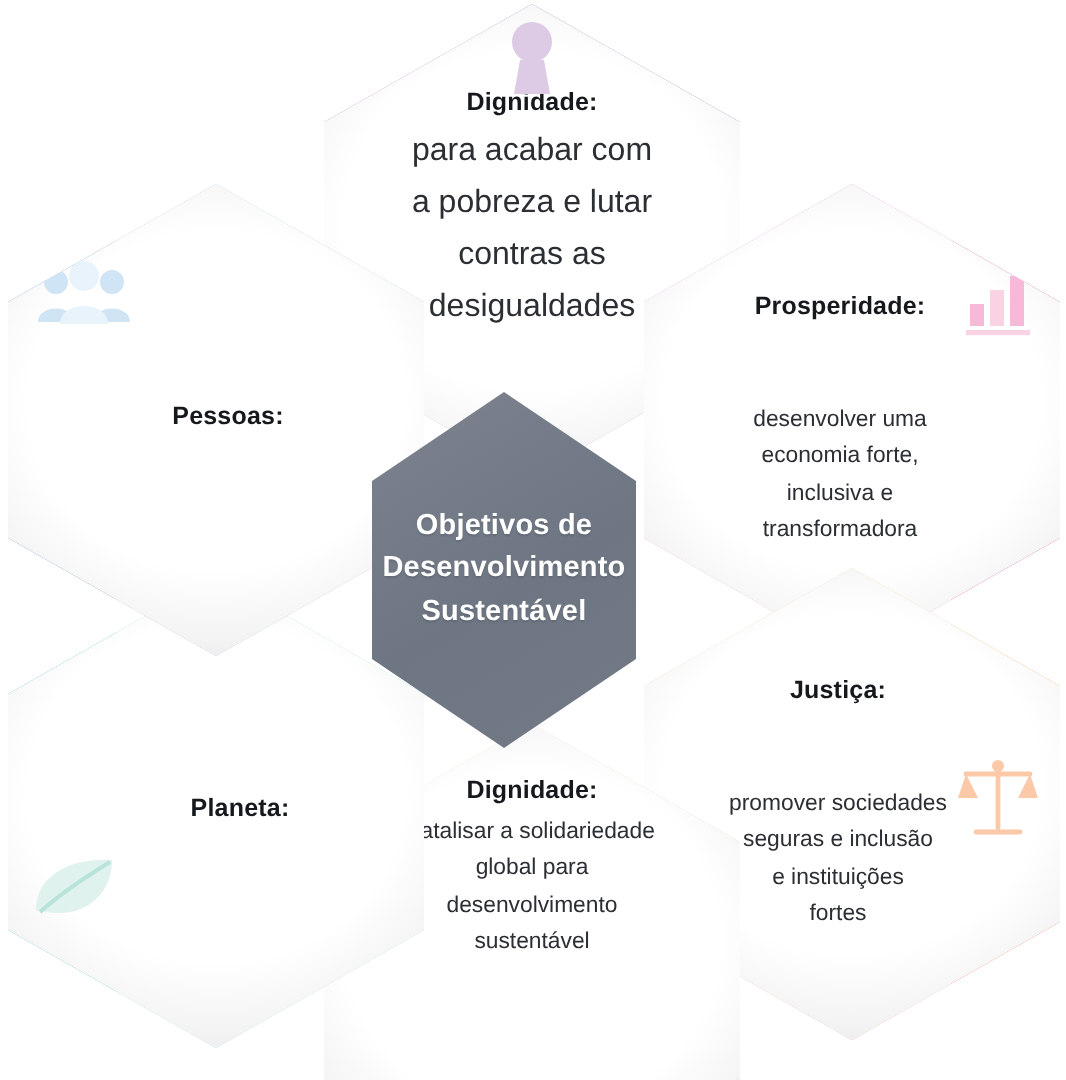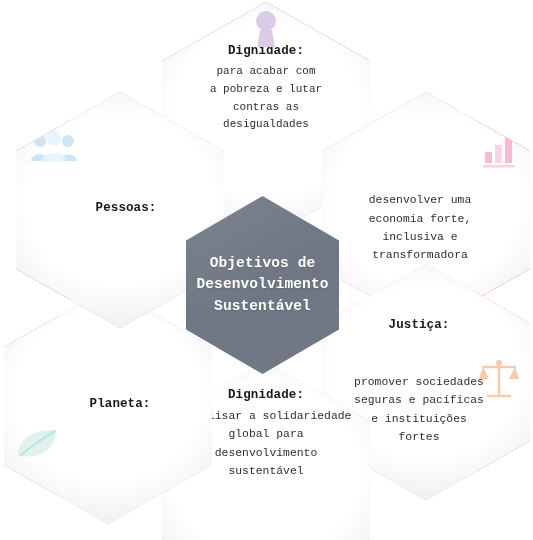--- a/index.html
+++ b/index.html
@@ -69,46 +69,46 @@
     z-index: 6;
   }
   .hex .title {
     font-weight: bold;
     font-size: 12.5px;
     color: #15181c;
     margin-bottom: 5px;
     letter-spacing: .1px;
   }
   .hex .body {
-    font-size: 11px;
+    font-size: 16px;
     line-height: 1.62;
     color: #2b2f34;
     white-space: pre-line;
   }
 
   .hex .icon {
     position: absolute;
     z-index: 7;
     pointer-events: none;
   }
 
   
   #hex-dignidade   { left: 162px; top:   2px; }
   #hex-prosperidade{ left: 322px; top:  92px; }
-  #hex-justica     { left: 322px; top: 264px; }
+  #hex-justica     { left: 322px; top: 284px; }
   #hex-parcerias   { left: 162px; top: 362px; }
   #hex-planeta     { left:   4px; top: 288px; }
-  #hex-pessoas     { left:   16px; top:  92px; }
+  #hex-pessoas     { left:   4px; top:  92px; }
 
   
   #hex-center {
     position: absolute;
     left: 186px;
     top: 196px;
-    width: 153px;
+    width: 132px;
     height: 178px;
     clip-path: polygon(50% 0%, 100% 25%, 100% 75%, 50% 100%, 0% 75%, 0% 25%);
     background: linear-gradient(150deg, #7d838f 0%, #6e7683 55%, #737a86 100%);
     display: flex;
     align-items: center;
     justify-content: center;
     z-index: 20;
   }
   #hex-center .ctext {
     color: #ffffff;
@@ -153,21 +153,21 @@
 
   #hex-prosperidade .body,
   #hex-justica .body { font-size: 11.4px; margin-top: 36px; }
   #hex-planeta .body { font-size: 11.2px; }
   #hex-pessoas .body { font-size: 11.4px; }
   #hex-parcerias .body { font-size: 11.4px; }
 </style>
 </head>
 <body>
 
-<div id="stage" style="background: rgb(255, 255, 255); font-family: Liberation Mono, monospace;">
+<div id="stage" style="background: rgb(255, 255, 255);">
 
   <div class="hex" id="hex-dignidade">
     <div class="band">
       <div class="fill" id="fill-dignidade" style="background: linear-gradient(90deg, rgb(182, 87, 180) 0%, rgb(91, 79, 176) 100%);"></div>
       <div class="cut"></div>
     </div>
     <div class="shade"></div>
     <div class="icon">
       <svg width="40" height="42" viewBox="0 0 40 42">
         <circle cx="20" cy="13" r="10" fill="#ddcbe6"></circle>
@@ -191,20 +191,21 @@
     <div class="shade"></div>
     <div class="icon">
       <svg width="36" height="36" viewBox="0 0 36 36">
         <rect x="3" y="18" width="7" height="11" fill="#f6b9d8"></rect>
         <rect x="13" y="11" width="7" height="18" fill="#f9d2e4"></rect>
         <rect x="23" y="4" width="7" height="25" fill="#f6b9d8"></rect>
         <rect x="1" y="31" width="32" height="2.6" fill="#f9d2e4"></rect>
       </svg>
     </div>
     <div class="content">
+      <div class="title">Prosperidade:</div>
       <div class="body">desenvolver uma
 economia forte,
 inclusiva e
 transformadora</div>
     </div>
   </div>
 
   <div class="hex" id="hex-justica">
     <div class="band">
       <div class="fill" id="fill-justica" style="background: linear-gradient(0deg, rgb(239, 67, 35) 0%, rgb(247, 148, 30) 100%);"></div>
@@ -219,21 +220,21 @@
           <line x1="10" y1="38" x2="32" y2="38"></line>
           <path d="M5 9 L1 21 L11 21 Z" fill="#fbc9a8" stroke="none"></path>
           <path d="M37 9 L31 21 L41 21 Z" fill="#fbc9a8" stroke="none"></path>
         </g>
         <circle cx="21" cy="5" r="3" fill="#fbc9a8"></circle>
       </svg>
     </div>
     <div class="content">
       <div class="title">Justiça:</div>
       <div class="body">promover sociedades
-seguras e pacíficas
+seguras e inclusão
 e instituições
 fortes</div>
     </div>
   </div>
 
   <div class="hex" id="hex-parcerias">
     <div class="band">
       <div class="fill" id="fill-parcerias" style="background: linear-gradient(90deg, rgb(201, 215, 51) 0%, rgb(126, 194, 66) 100%);"></div>
       <div class="cut"></div>
     </div>

